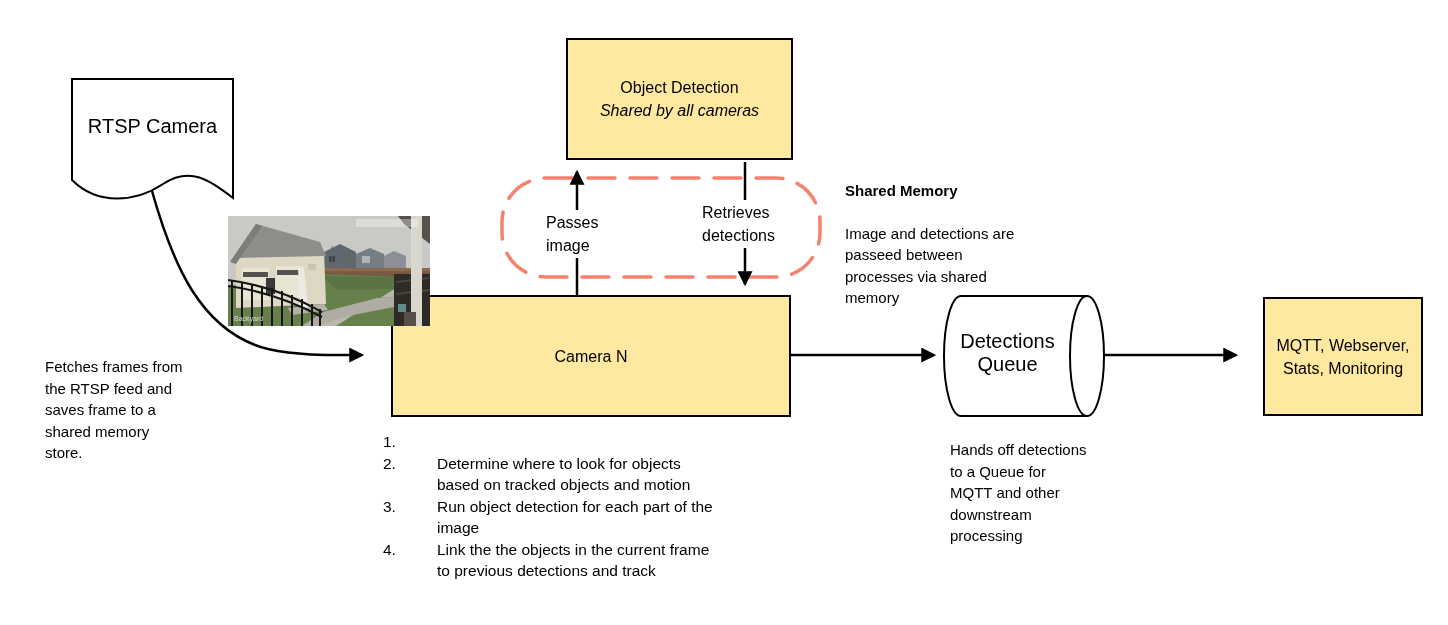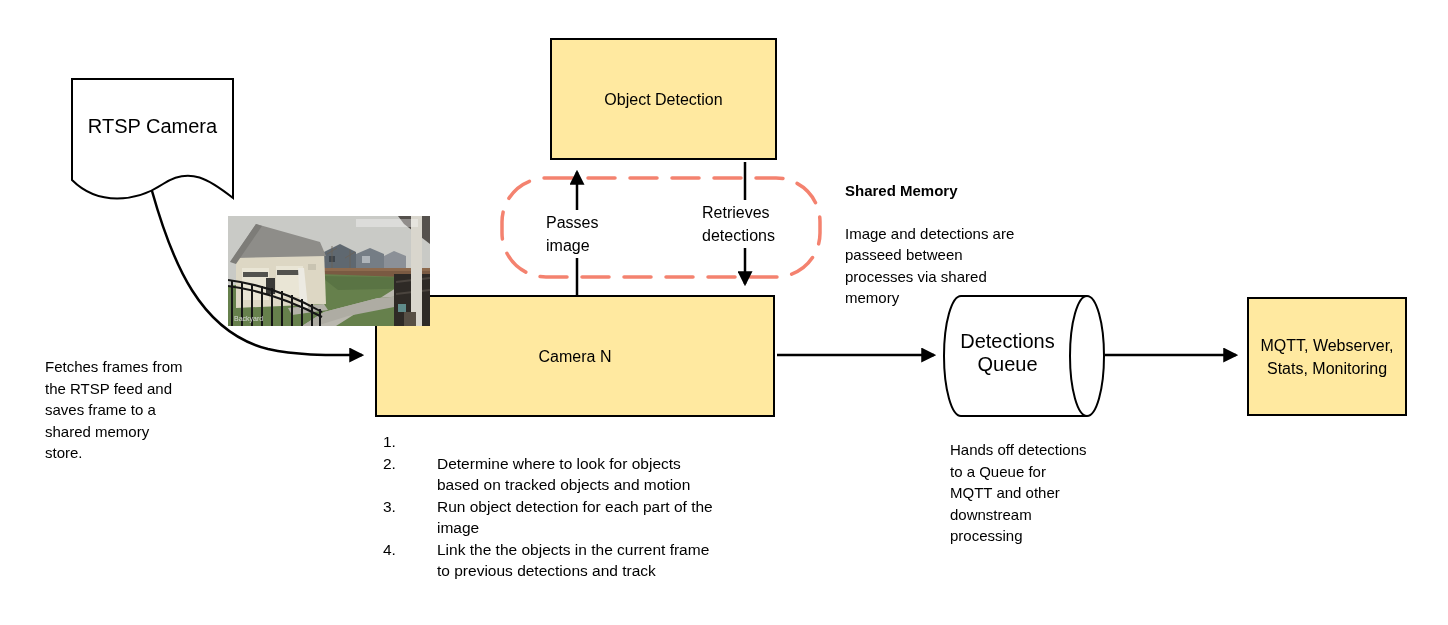--- a/index.html
+++ b/index.html
@@ -4,21 +4,21 @@
 <style>
   html,body{margin:0;padding:0;background:#fff;}
   .canvas{
     position:relative;width:1448px;height:625px;background:#ffffff;
     font-family:"Liberation Sans",sans-serif;color:#000;overflow:hidden;
   }
   svg.overlay{position:absolute;left:0;top:0;z-index:1;}
   .box{
     position:absolute;background:#FFE9A0;border:2px solid #000;box-sizing:border-box;
     display:flex;flex-direction:column;align-items:center;justify-content:center;
-    text-align:center;font-size:16px;line-height:23px;z-index:2;
+    text-align:center;font-size:16px;line-height:23px;z-index:2;margin-left:16px;
   }
   .box .subtitle{font-style:italic;}
   .shape-label{position:absolute;z-index:4;font-size:20px;line-height:23px;text-align:center;white-space:pre-line;}
   .note{position:absolute;z-index:4;font-size:15px;line-height:21.5px;white-space:pre-line;}
   .note .note-title{font-weight:bold;}
   .edge-label{
     position:absolute;z-index:4;font-size:16px;line-height:23px;white-space:pre-line;
     background:#fff;padding:1px 3px;
   }
   .steps{position:absolute;left:383px;top:431px;z-index:4;font-size:15.5px;line-height:21.5px;}
@@ -53,20 +53,21 @@
     <path d="M 777,355 L 934,355" fill="none" stroke="#000" stroke-width="2.5" marker-end="url(#arrow)"></path>
 
     <path d="M 1105,355 L 1236,355" fill="none" stroke="#000" stroke-width="2.5" marker-end="url(#arrow)"></path>
 
     <path d="M 1087,296 L 961,296 A 17 60 0 0 0 961,416 L 1087,416" fill="#ffffff" stroke="#000" stroke-width="2"></path>
     <ellipse cx="1087" cy="356" rx="17" ry="60" fill="#ffffff" stroke="#000" stroke-width="2"></ellipse>
   </svg>
 
   <div class="box" style="left:550px;top:38px;width:227px;height:122px;">
     <div>Object Detection</div>
+    <div class="subtitle">Shared by all cameras</div>
   </div>
 
   <div class="box" style="left:1247px;top:297px;width:160px;height:119px;">
     <div class="multiline-center">MQTT, Webserver,
 Stats, Monitoring</div>
   </div>
 
   <div class="box" style="left:375px;top:295px;width:400px;height:122px;">
     <div>Camera N</div>
   </div>

